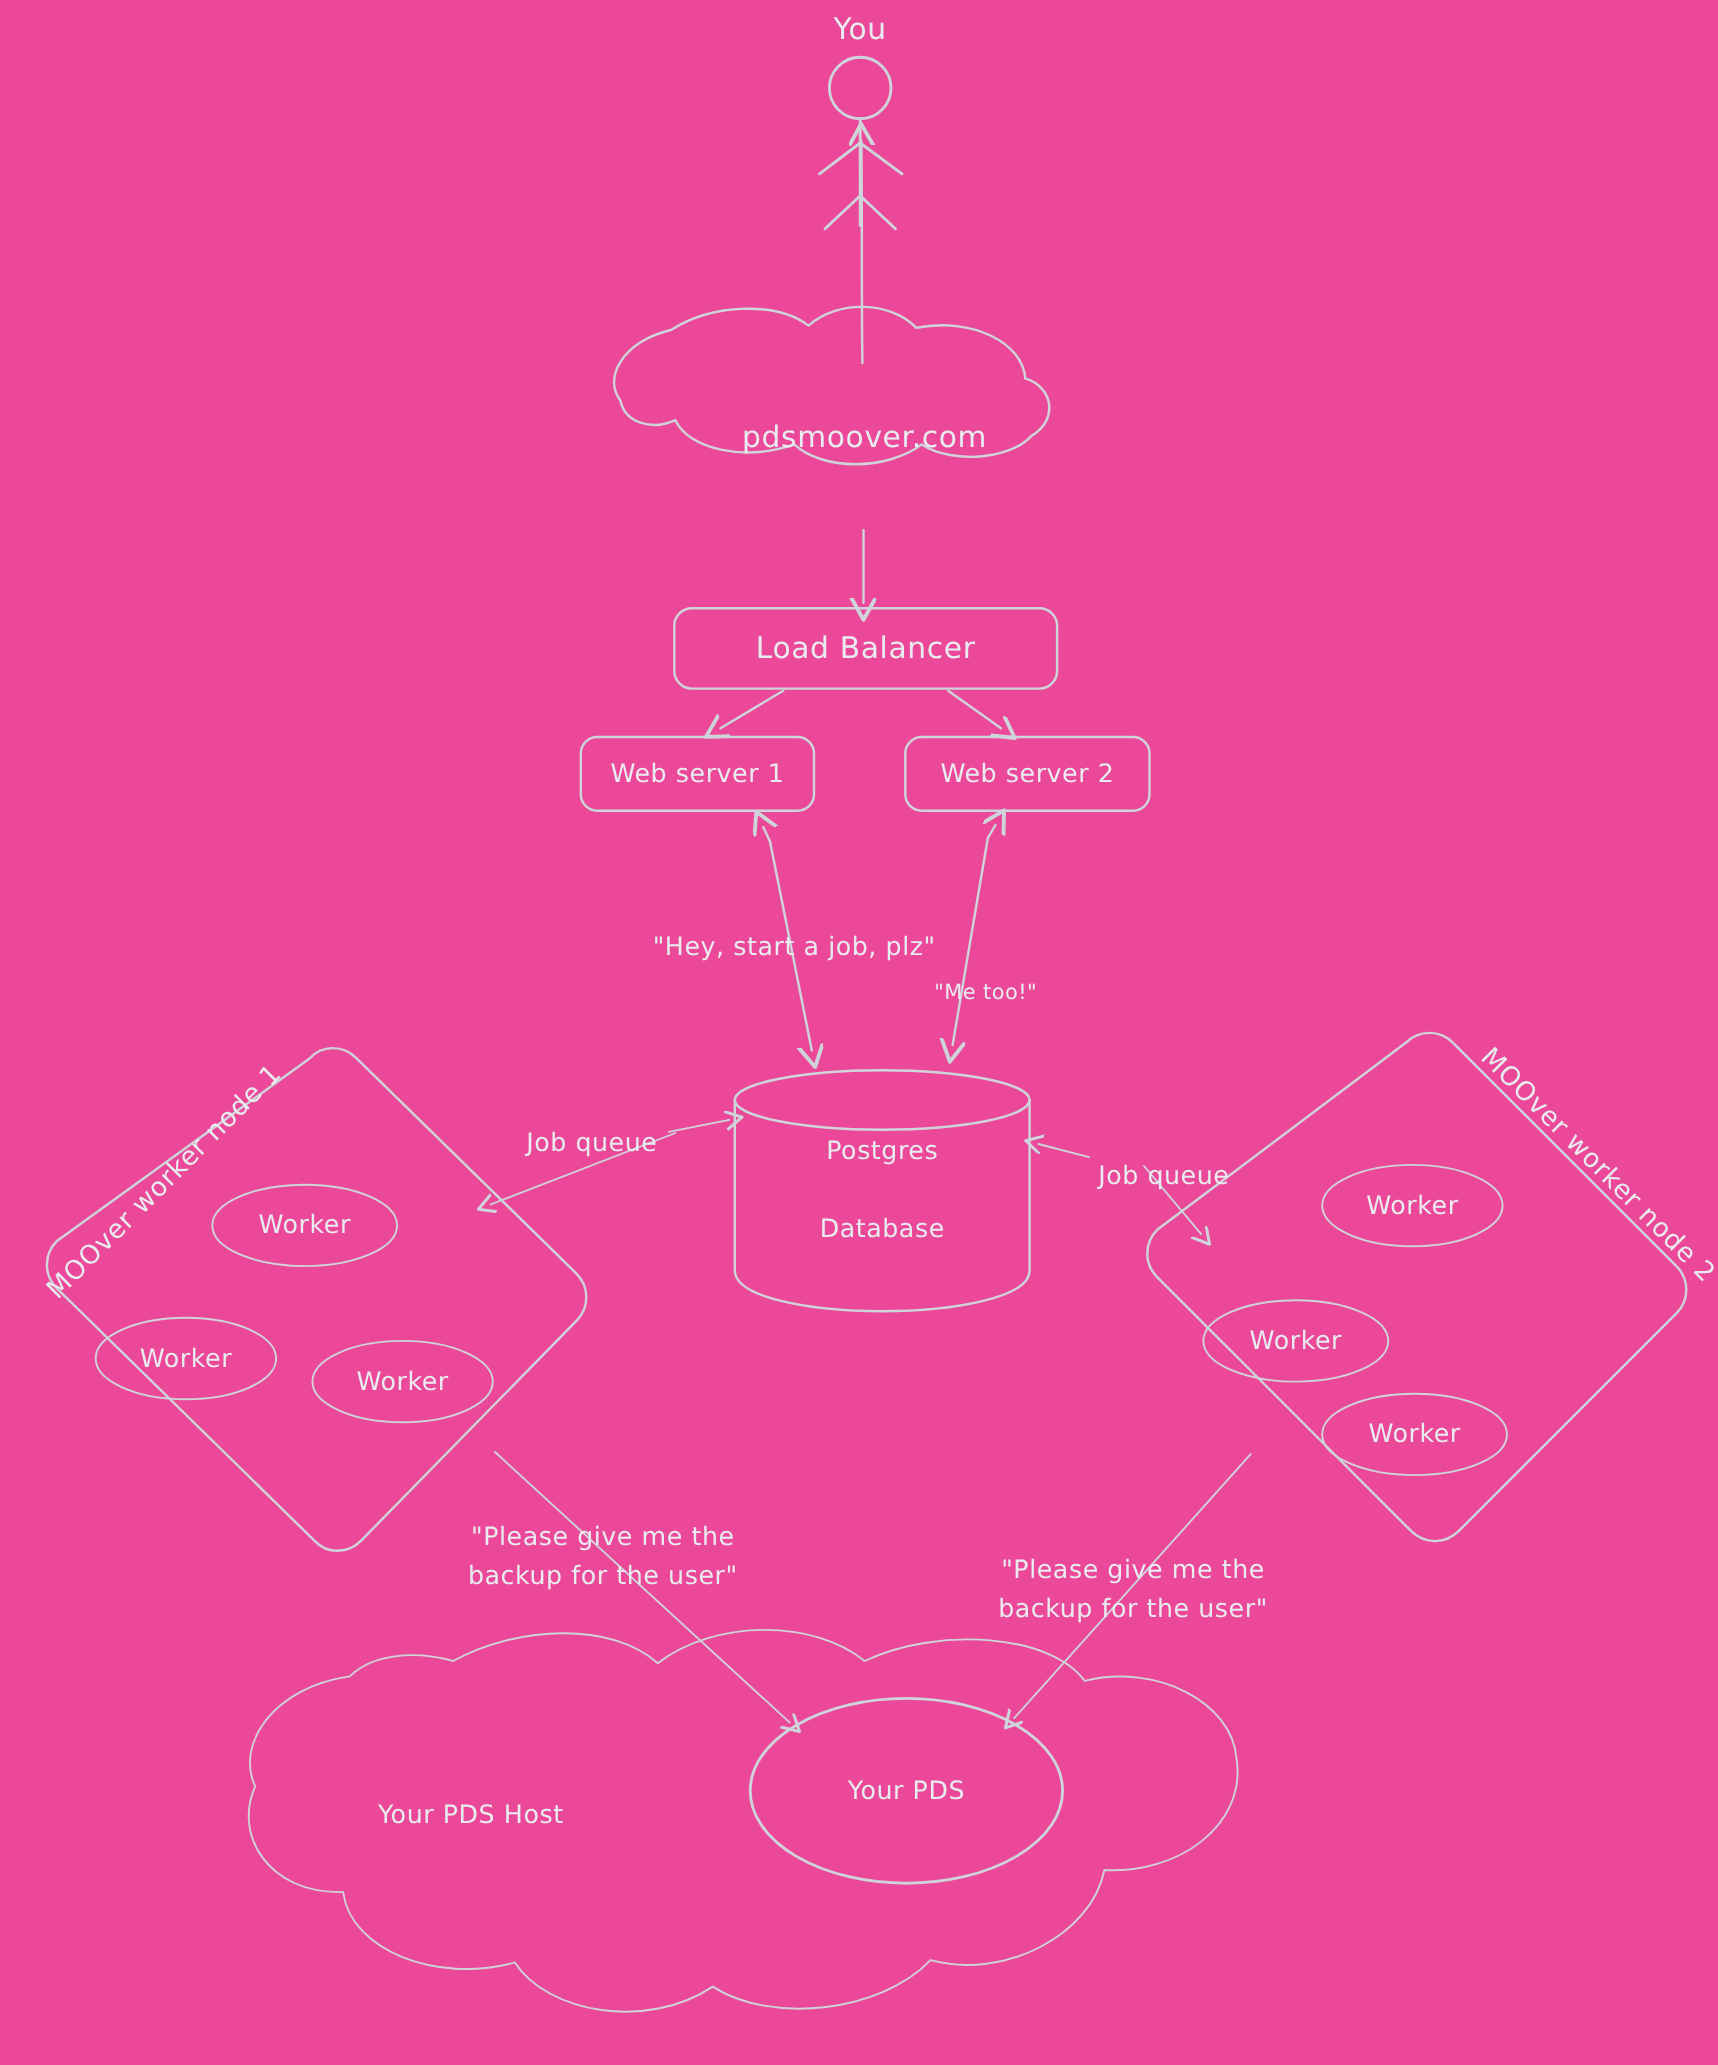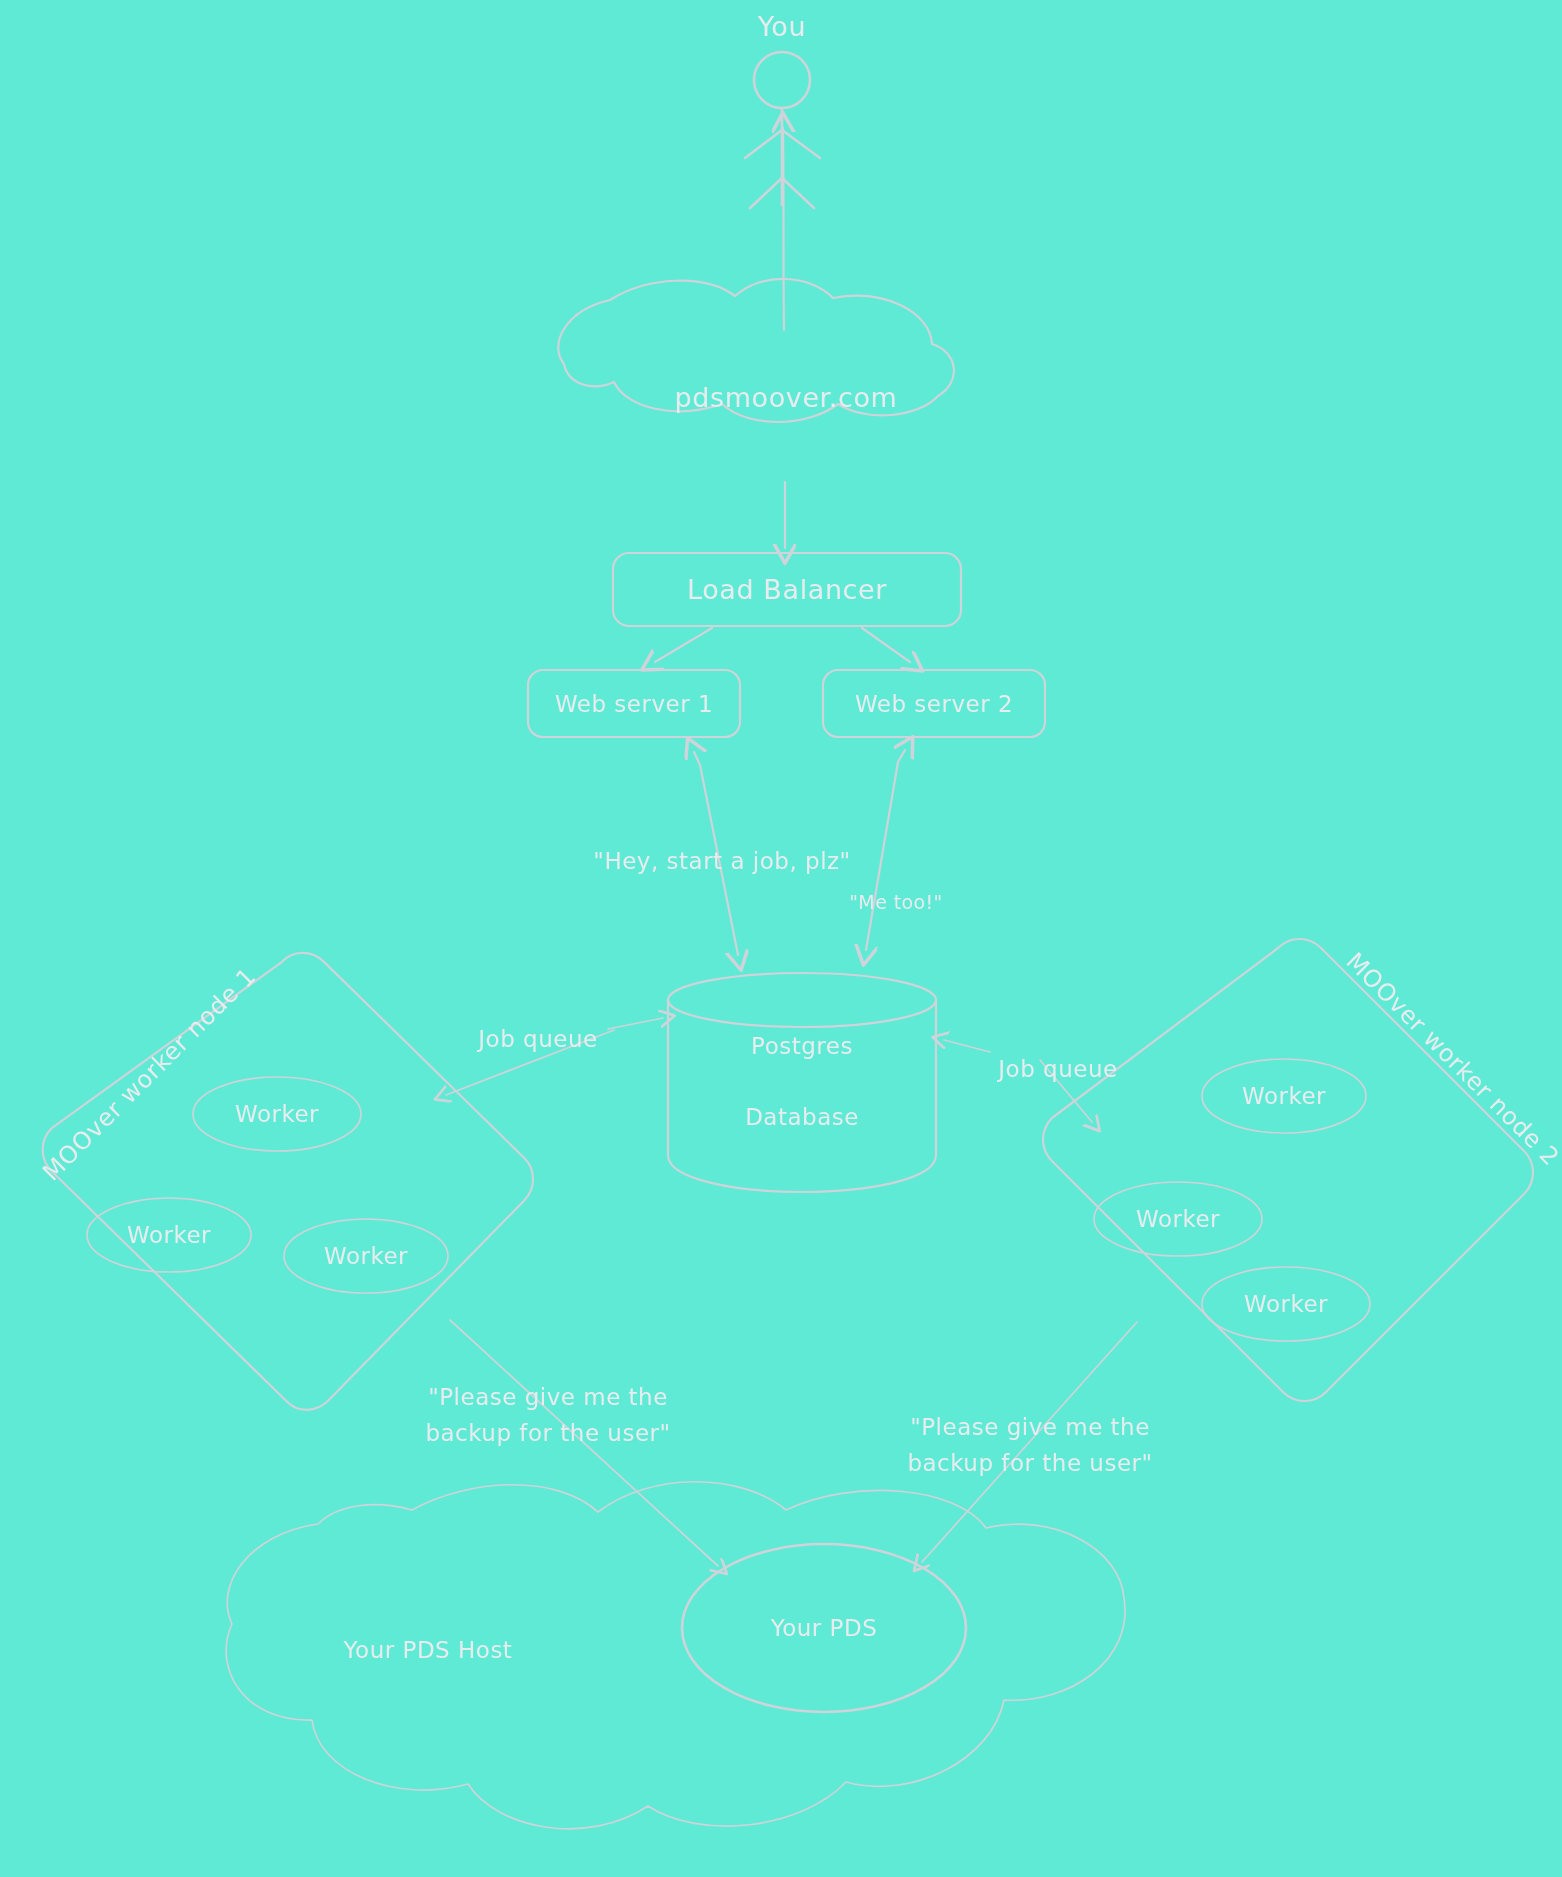--- a/index.html
+++ b/index.html
@@ -5,21 +5,21 @@
 <style>
   html, body {
     margin: 0;
     padding: 0;
     background: #1b1f27;
   }
   #canvas-root {
     position: relative;
     width: 1562px;
     height: 1877px;
-    background: #5eead4;
+    background: #ec4899;
     overflow: hidden;
     font-family: "DejaVu Sans", sans-serif;
   }
   svg.diagram {
     position: absolute;
     inset: 0;
     width: 1562px;
     height: 1877px;
     display: block;
   }

